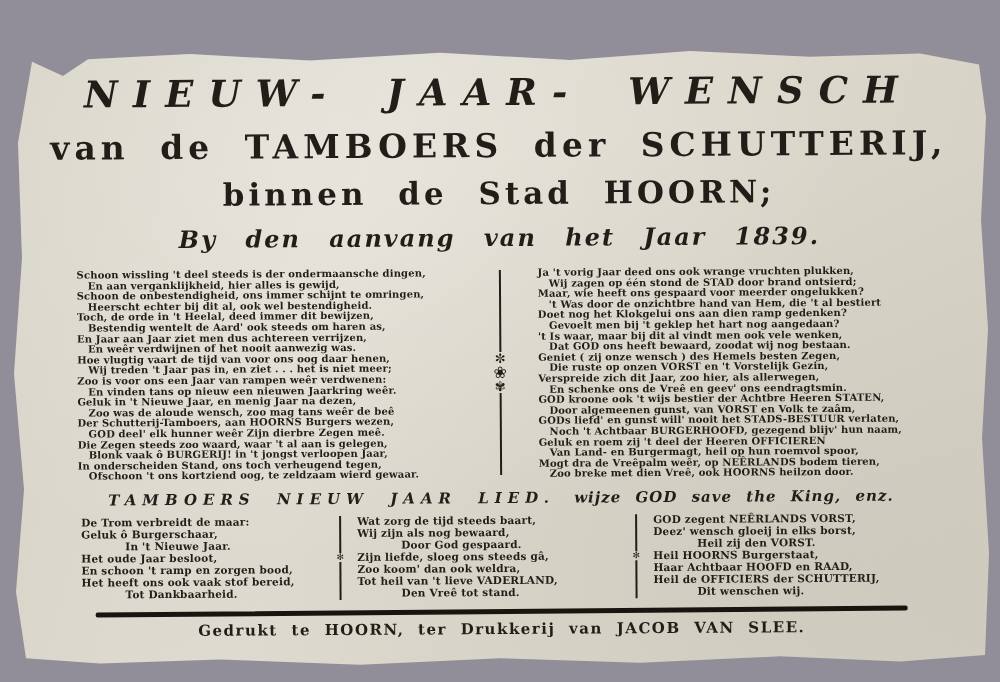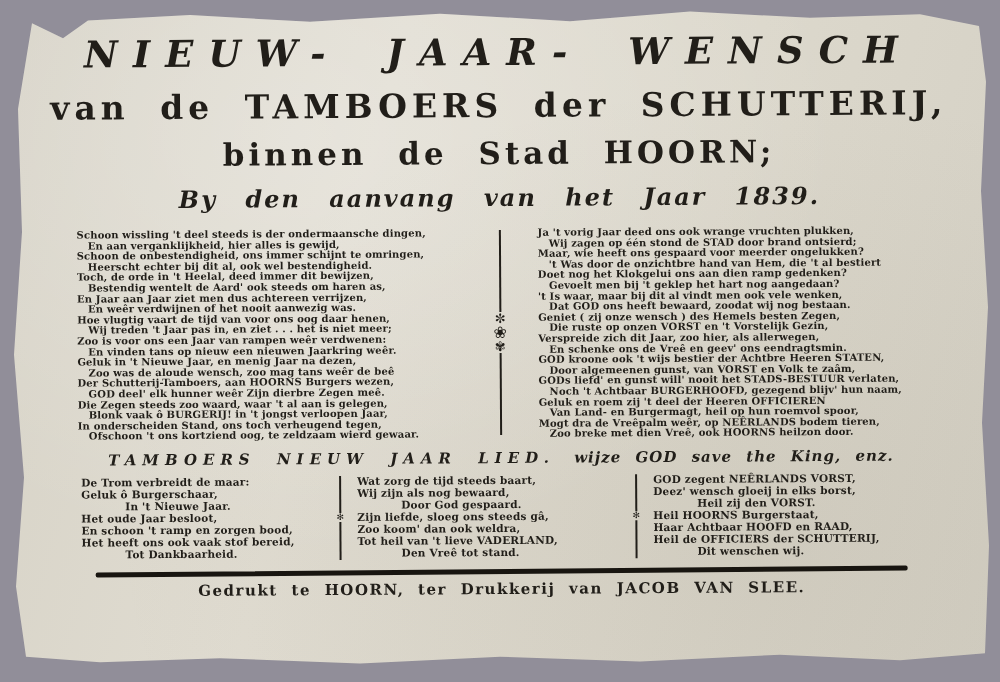--- a/index.html
+++ b/index.html
@@ -4,21 +4,21 @@
 <style>
   html, body { margin: 0; padding: 0; }
   body {
     width: 1000px; height: 682px;
     background: #918e99;
     overflow: hidden;
     font-family: "DejaVu Serif", serif;
     color: #211e19;
     position: relative;
   }
-  .scene { position: absolute; inset: 0; }
+  .scene { position: absolute; inset: 0; margin-top: 40px; }
   .paper {
     position: absolute; inset: 0;
     background:
       radial-gradient(ellipse at 30% 20%, rgba(255,255,255,0.25), rgba(255,255,255,0) 55%),
       radial-gradient(ellipse at 75% 80%, rgba(120,110,90,0.10), rgba(120,110,90,0) 60%),
       linear-gradient(105deg, #d6d2c6 0%, #e0dcd1 35%, #dcd8cc 65%, #d4d0c4 100%);
     clip-path: polygon(
       3.2% 3.4%, 6.3% 5.6%, 8.8% 3.0%, 19% 2.2%, 31% 3.2%, 44% 2.0%, 57% 3.1%,
       69% 1.7%, 81% 2.6%, 92% 2.1%, 97.9% 3.8%,
       98.6% 12%, 98.1% 28%, 98.8% 45%, 98.2% 62%, 98.9% 80%, 98.5% 95.8%,

